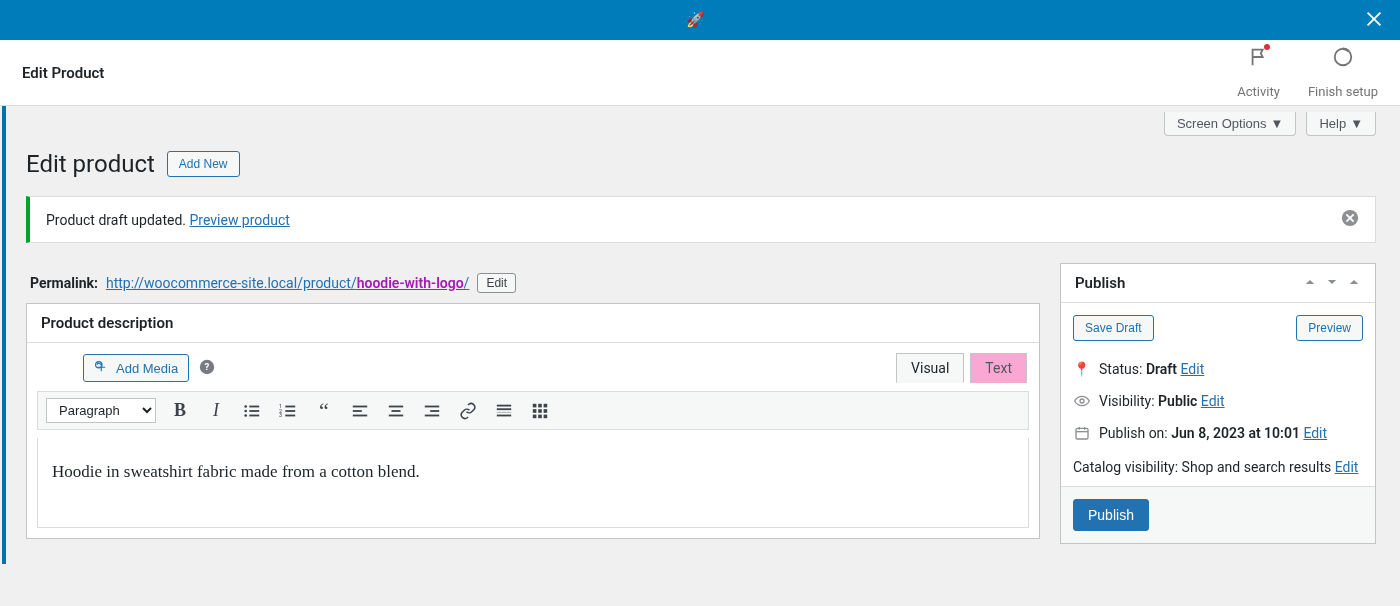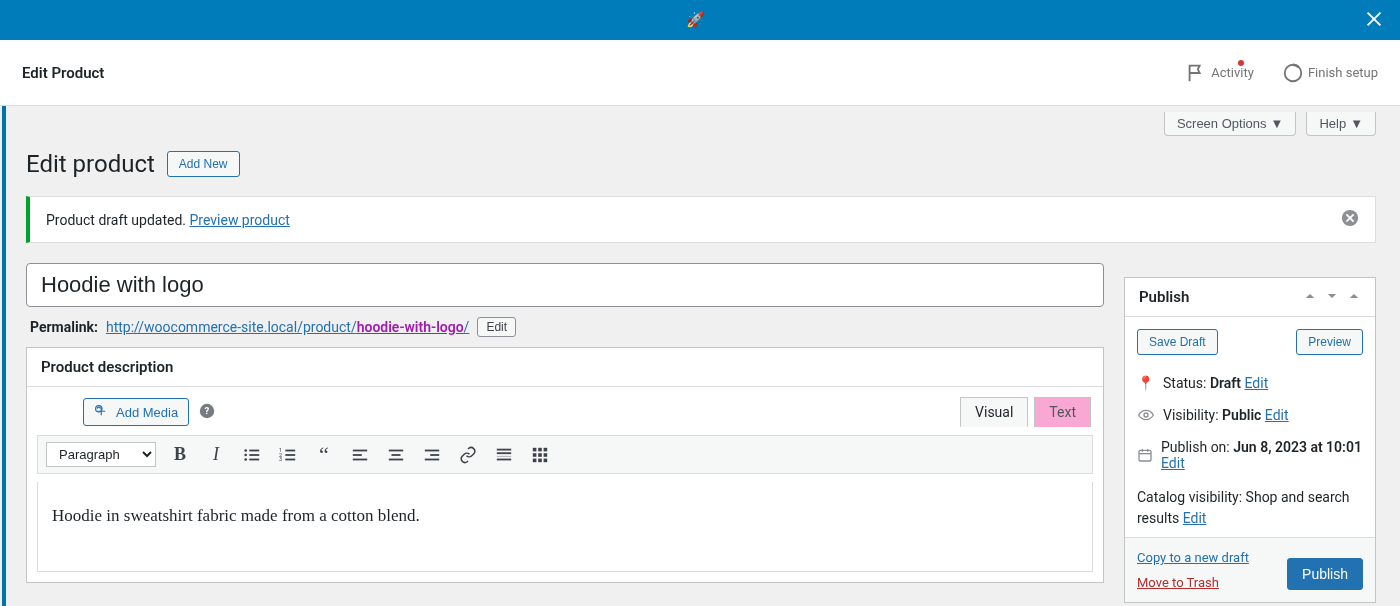--- a/index.html
+++ b/index.html
@@ -5,35 +5,35 @@
 * { box-sizing: border-box; margin: 0; padding: 0; }
 body { font-family: -apple-system, BlinkMacSystemFont, "Segoe UI", Roboto, sans-serif; background: #f0f0f1; color: #1d2327; font-size: 14px; width: 1400px; }
 .top-banner { background: #007cba; color: #fff; height: 40px; display: flex; align-items: center; justify-content: center; position: relative; font-size: 15px; }
 .top-banner .rocket { margin-right: 8px; }
 .top-banner a { color: #fff; text-decoration: underline; }
 .top-banner .close-banner { position: absolute; right: 15px; top: 8px; cursor: pointer; }
 .top-banner b { font-weight: 600; }
 .header-bar { background: #fff; height: 66px; display: flex; align-items: center; justify-content: space-between; padding: 0 22px; border-bottom: 1px solid #dcdcde; }
 .header-bar .title { font-weight: 600; font-size: 15px; color: #1d2327; }
 .header-bar .right { display: flex; gap: 28px; }
-.header-icon-btn { display: flex; align-items: center; gap: 4px; color: #757575; cursor: pointer; font-size: 13px; position: relative; }
+.header-icon-btn { display: flex; flex-direction: column; align-items: center; gap: 16px; color: #757575; cursor: pointer; font-size: 13px; position: relative; }
 .header-icon-btn svg { width: 22px; height: 22px; }
 .activity-dot { position: absolute; top: -2px; right: 10px; width: 6px; height: 6px; background: #d63638; border-radius: 50%; }
 .content-wrap { padding: 0 24px 20px 20px; border-left: 4px solid #0073aa; margin-left: 2px; }
 .screen-row { display: flex; justify-content: flex-end; gap: 10px; padding-top: 6px; }
 .screen-btn { background: #f6f7f7; border: 1px solid #c3c4c7; border-top: none; color: #50575e; padding: 4px 12px; font-size: 13px; cursor: pointer; border-radius: 0 0 4px 4px; display: flex; align-items: center; gap: 4px; }
 .page-heading-row { display: flex; align-items: center; gap: 12px; padding: 14px 0 18px 0; }
 .page-heading { font-size: 24px; font-weight: 400; color: #1d2327; }
 .btn-outline-blue { background: #f6f7f7; border: 1px solid #2271b1; color: #2271b1; padding: 5px 11px; font-size: 12px; cursor: pointer; border-radius: 3px; }
 .notice { background: #fff; border: 1px solid #dcdcde; border-left: 4px solid #00a32a; padding: 12px 16px; display: flex; justify-content: space-between; align-items: center; margin-bottom: 20px; }
 .notice a { color: #2271b1; text-decoration: underline; }
 .dismiss-icon { color: #787c82; cursor: pointer; }
 .two-col { display: flex; gap: 20px; align-items: flex-start; }
 .main-col { flex: 1; }
-.side-col { width: 252px; margin-top: 14px; }
+.side-col { width: 316px; }
 .title-input { width: 100%; font-size: 22px; padding: 8px 14px; border: 1px solid #8c8f94; background: #fff; border-radius: 4px; outline: none; color: #1d2327; }
 .permalink-row { padding: 10px 4px; font-size: 14px; display: flex; align-items: center; gap: 8px; flex-wrap: wrap; }
 .permalink-row a { color: #2271b1; text-decoration: underline; }
 .permalink-row .slug { font-weight: 600; text-decoration: underline; color: #a21caf; }
 .btn-edit-small { background: #f6f7f7; border: 1px solid #8c8f94; color: #3c434a; padding: 2px 8px; font-size: 12px; cursor: pointer; border-radius: 3px; }
 .postbox { background: #fff; border: 1px solid #c3c4c7; }
 .postbox-header { padding: 10px 14px; border-bottom: 1px solid #dcdcde; display: flex; justify-content: space-between; align-items: center; }
 .postbox-header h2 { font-size: 15px; font-weight: 600; }
 .box-controls { display: flex; gap: 8px; color: #787c82; }
 .box-controls span { cursor: pointer; }
@@ -118,21 +118,20 @@
       <svg width="18" height="18" viewBox="0 0 20 20">
           <circle cx="10" cy="10" r="9" fill="#8c8f94"></circle>
           <line x1="6" y1="6" x2="14" y2="14" stroke="#fff" stroke-width="2"></line>
           <line x1="14" y1="6" x2="6" y2="14" stroke="#fff" stroke-width="2"></line>
         </svg>
     </span>
   </div>
 
   <div class="two-col">
     <div class="main-col">
-      <input class="title-input" type="text" value="Hoodie with logo" style="">
       <div class="permalink-row">
         <strong>Permalink:</strong>
         <span>
           <a href="#"><span>http://woocommerce-site.local/product/</span><span class="slug">hoodie-with-logo</span><span>/</span></a>
         </span>
         <button class="btn-edit-small">Edit</button>
       </div>
 
       <div class="postbox">
         <div class="postbox-header">
@@ -287,22 +286,18 @@
                 <line x1="8" y1="3" x2="8" y2="7"></line>
                 <line x1="16" y1="3" x2="16" y2="7"></line>
               </svg>
             </span>
           <span><span>Publish on:</span> <span class="val">Jun 8, 2023 at 10:01</span> <a href="#">Edit</a></span>
         </div>
         <div class="catalog-row">
           <span>Catalog visibility: </span><span class="val">Shop and search results</span> <a href="#">Edit</a>
         </div>
         <div class="major-actions">
-          <div class="left-links">
-            <span class="copy-link">Copy to a new draft</span>
-            <span class="trash-link">Move to Trash</span>
-          </div>
           <button class="btn-primary">Publish</button>
         </div>
       </div>
     </div>
   </div>
 </div>
 
 </body></html>

